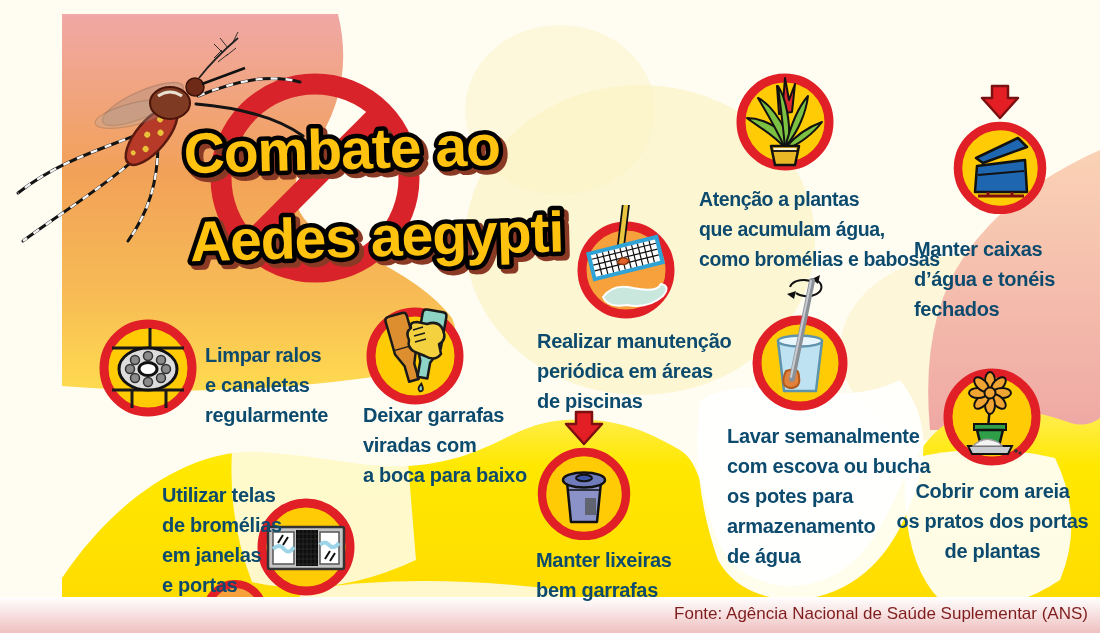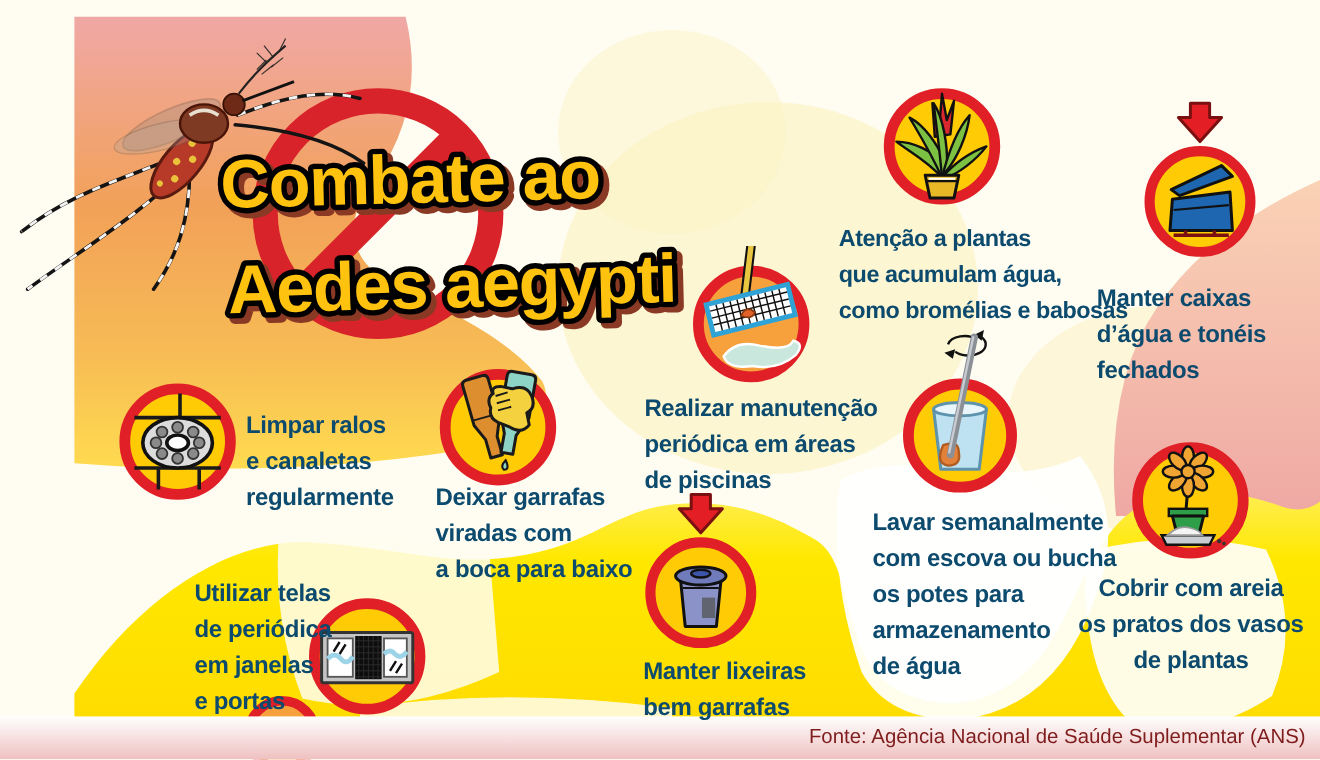--- a/index.html
+++ b/index.html
@@ -173,21 +173,21 @@
       <rect x="40" y="33" width="22" height="36" fill="#0d0d0d"></rect>
       <g stroke="#3a3a3a" stroke-width="0.8" opacity="0.7">
         <path d="M43,33 V69 M47,33 V69 M51,33 V69 M55,33 V69 M59,33 V69"></path>
         <path d="M40,37 H62 M40,42 H62 M40,47 H62 M40,52 H62 M40,57 H62 M40,62 H62 M40,67 H62"></path>
       </g>
       <rect x="64" y="35" width="19" height="32" fill="#ffffff" stroke="#555" stroke-width="1.5"></rect>
       <path d="M64,48 q5,-5 9,0 q5,5 10,-2" stroke="#9ED4E8" stroke-width="4" fill="none"></path>
       <path d="M69,62 l5,-8 M74,64 l5,-8" stroke="#111" stroke-width="2"></path>
     </svg>
     <div class="caption" style="left:162px;top:480px">Utilizar telas
-de periódica
+de bromélias
 em janelas
 e portas</div>
   </div>
 
   
   <div class="tip">
     <svg class="abs" style="left:561px;top:205px" width="130" height="130" viewBox="0 0 130 130">
       <circle cx="65" cy="65" r="44" fill="#F6A13C" stroke="#E01F26" stroke-width="9"></circle>
       <path d="M42,92 q10,-14 30,-9 q24,5 28,-4 q10,2 2,12 q-15,13 -36,9 q-20,3 -24,-8 z" fill="#C9E7DC" stroke="#fff" stroke-width="2"></path>
       <g transform="rotate(-14 65 55)">
@@ -299,20 +299,20 @@
         </g>
       </g>
       <rect x="32" y="57" width="32" height="6" fill="#2E9E49" stroke="#111" stroke-width="2"></rect>
       <path d="M35,63 L61,63 L57,79 L39,79 Z" fill="#2E9E49" stroke="#111" stroke-width="2.5" stroke-linejoin="round"></path>
       <path d="M26,79 L70,79 L66,87 L30,87 Z" fill="#C9CDD1" stroke="#111" stroke-width="2"></path>
       <path d="M31,79 q9,-9 19,-6 q8,2 10,6 z" fill="#F4F4F4" stroke="#999" stroke-width="1.5"></path>
       <circle cx="74" cy="84" r="1.8" fill="#333"></circle>
         <circle cx="78" cy="86" r="1.5" fill="#333"></circle>
     </svg>
     <div class="caption center" style="left:895px;top:476px;width:195px">Cobrir com areia
-os pratos dos vasos
+os pratos dos portas
 de plantas</div>
   </div>
 
   
   <div class="source">Fonte: Agência Nacional de Saúde Suplementar (ANS)</div>
 
 </div>
 
 </body></html>

